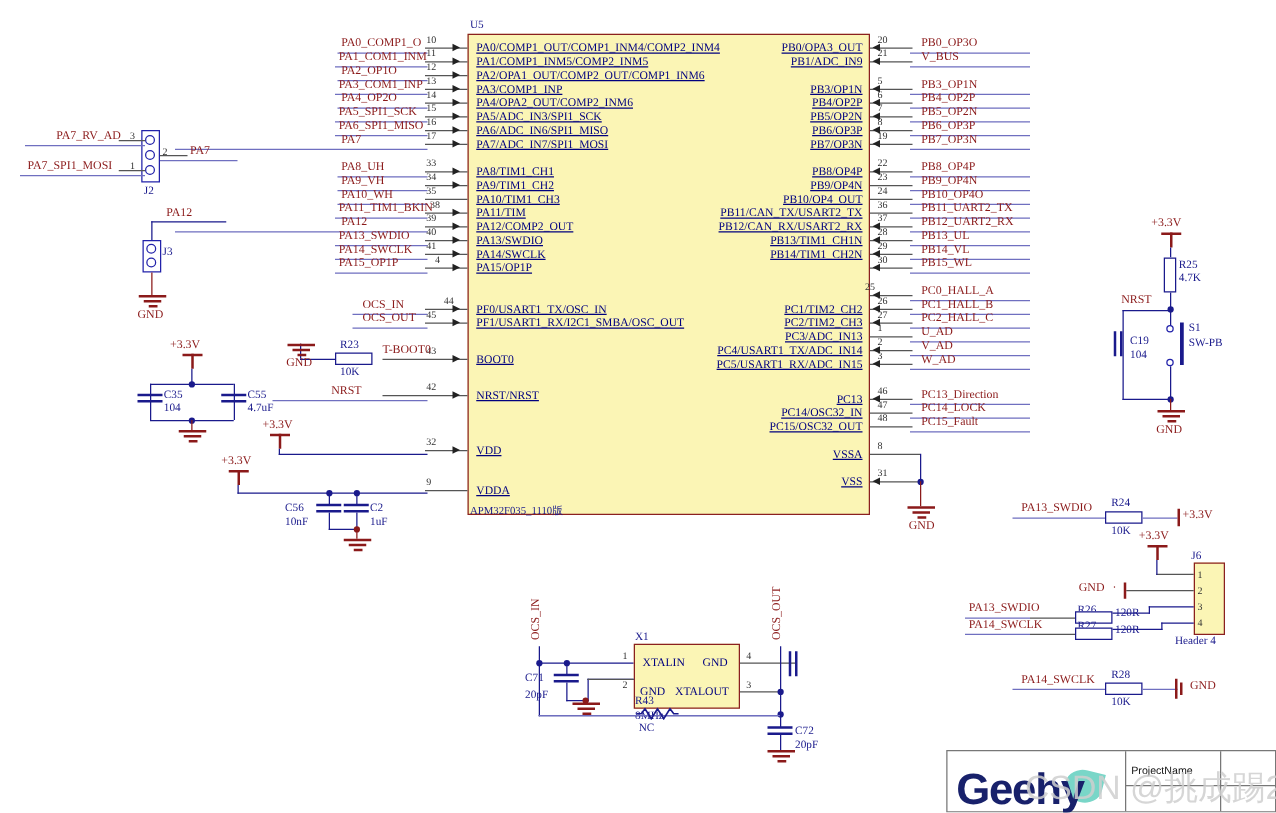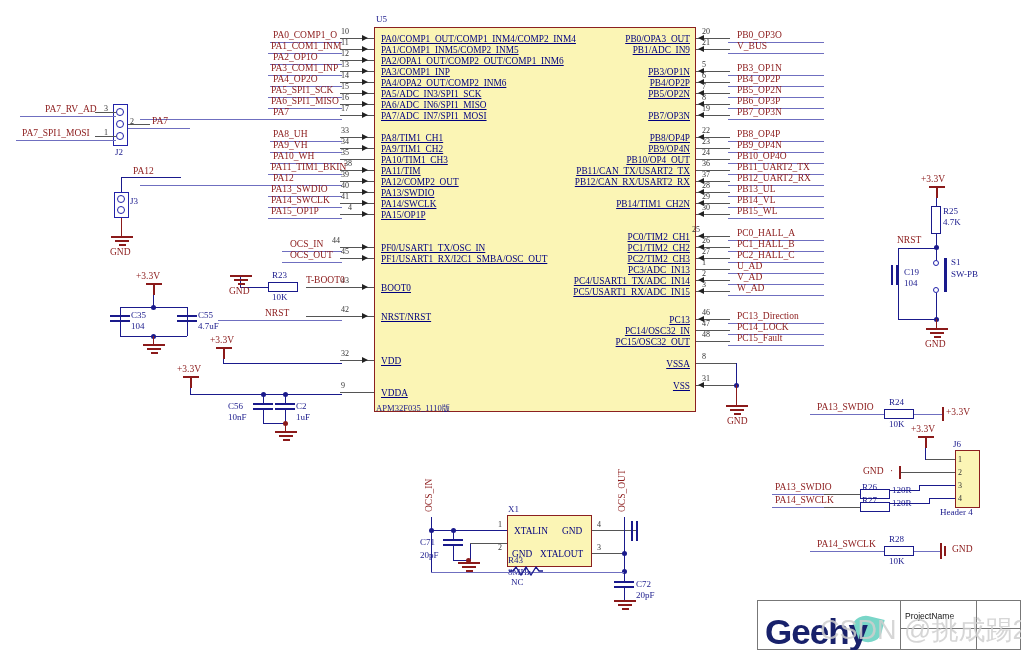--- a/index.html
+++ b/index.html
@@ -120,28 +120,29 @@
   <div class="lbl pinname" style="left:381px;top:284px">BOOT0</div>
   <div class="lbl pinname" style="left:381px;top:313px">NRST/NRST</div>
   <div class="lbl pinname" style="left:381px;top:357px">VDD</div>
   <div class="lbl pinname" style="left:381px;top:389px">VDDA</div>
 
   <div class="lbl pinname" style="left:380px;top:35px;width:310px;text-align:right">PB0/OPA3_OUT</div>
   <div class="lbl pinname" style="left:380px;top:46px;width:310px;text-align:right">PB1/ADC_IN9</div>
   <div class="lbl pinname" style="left:380px;top:68px;width:310px;text-align:right">PB3/OP1N</div>
   <div class="lbl pinname" style="left:380px;top:79px;width:310px;text-align:right">PB4/OP2P</div>
   <div class="lbl pinname" style="left:380px;top:90px;width:310px;text-align:right">PB5/OP2N</div>
+  <div class="lbl pinname" style="left:380px;top:101px;width:310px;text-align:right">PB6/OP3P</div>
   <div class="lbl pinname" style="left:380px;top:112px;width:310px;text-align:right">PB7/OP3N</div>
   <div class="lbl pinname" style="left:380px;top:134px;width:310px;text-align:right">PB8/OP4P</div>
   <div class="lbl pinname" style="left:380px;top:145px;width:310px;text-align:right">PB9/OP4N</div>
   <div class="lbl pinname" style="left:380px;top:156px;width:310px;text-align:right">PB10/OP4_OUT</div>
   <div class="lbl pinname" style="left:380px;top:167px;width:310px;text-align:right">PB11/CAN_TX/USART2_TX</div>
   <div class="lbl pinname" style="left:380px;top:178px;width:310px;text-align:right">PB12/CAN_RX/USART2_RX</div>
+  <div class="lbl pinname" style="left:380px;top:189px;width:310px;text-align:right">PB13/TIM1_CH1N</div>
   <div class="lbl pinname" style="left:380px;top:200px;width:310px;text-align:right">PB14/TIM1_CH2N</div>
-  <div class="lbl pinname" style="left:380px;top:233px;width:310px;text-align:right">PC0/TIM2_CH1</div>
   <div class="lbl pinname" style="left:380px;top:244px;width:310px;text-align:right">PC1/TIM2_CH2</div>
   <div class="lbl pinname" style="left:380px;top:255px;width:310px;text-align:right">PC2/TIM2_CH3</div>
   <div class="lbl pinname" style="left:380px;top:266px;width:310px;text-align:right">PC3/ADC_IN13</div>
   <div class="lbl pinname" style="left:380px;top:277px;width:310px;text-align:right">PC4/USART1_TX/ADC_IN14</div>
   <div class="lbl pinname" style="left:380px;top:288px;width:310px;text-align:right">PC5/USART1_RX/ADC_IN15</div>
   <div class="lbl pinname" style="left:380px;top:316px;width:310px;text-align:right">PC13</div>
   <div class="lbl pinname" style="left:380px;top:327px;width:310px;text-align:right">PC14/OSC32_IN</div>
   <div class="lbl pinname" style="left:380px;top:338px;width:310px;text-align:right">PC15/OSC32_OUT</div>
   <div class="lbl pinname" style="left:380px;top:360px;width:310px;text-align:right">VSSA</div>
   <div class="lbl pinname" style="left:380px;top:382px;width:310px;text-align:right">VSS</div>
@@ -236,21 +237,21 @@
   <div class="lbl netlbl" style="left:271px;top:196px">PA14_SWCLK</div>
 
   <div class="pinline" style="left:340px;top:214px;width:34px"></div>
     <div class="arw r" style="left:362px;top:210.5px"></div>
   <div class="lbl pinnum" style="left:348px;top:204px">4</div>
   <div class="netline" style="left:268px;top:218px;width:74px"></div>
   <div class="lbl netlbl" style="left:271px;top:207px">PA15_OP1P</div>
 
   <div class="pinline" style="left:340px;top:247px;width:34px"></div>
     <div class="arw r" style="left:362px;top:243.5px"></div>
-  <div class="lbl pinnum" style="left:332px;top:237px">44</div>
+  <div class="lbl pinnum" style="left:355px;top:237px">44</div>
   <div class="netline" style="left:282px;top:251px;width:60px"></div>
   <div class="lbl netlbl" style="left:290px;top:240px">OCS_IN</div>
 
   <div class="pinline" style="left:340px;top:258px;width:34px"></div>
     <div class="arw r" style="left:362px;top:254.5px"></div>
   <div class="lbl pinnum" style="left:341px;top:248px">45</div>
   <div class="netline" style="left:282px;top:262px;width:60px"></div>
   <div class="lbl netlbl" style="left:290px;top:251px">OCS_OUT</div>
 
   <div class="pinline" style="left:306px;top:287px;width:68px"></div>

